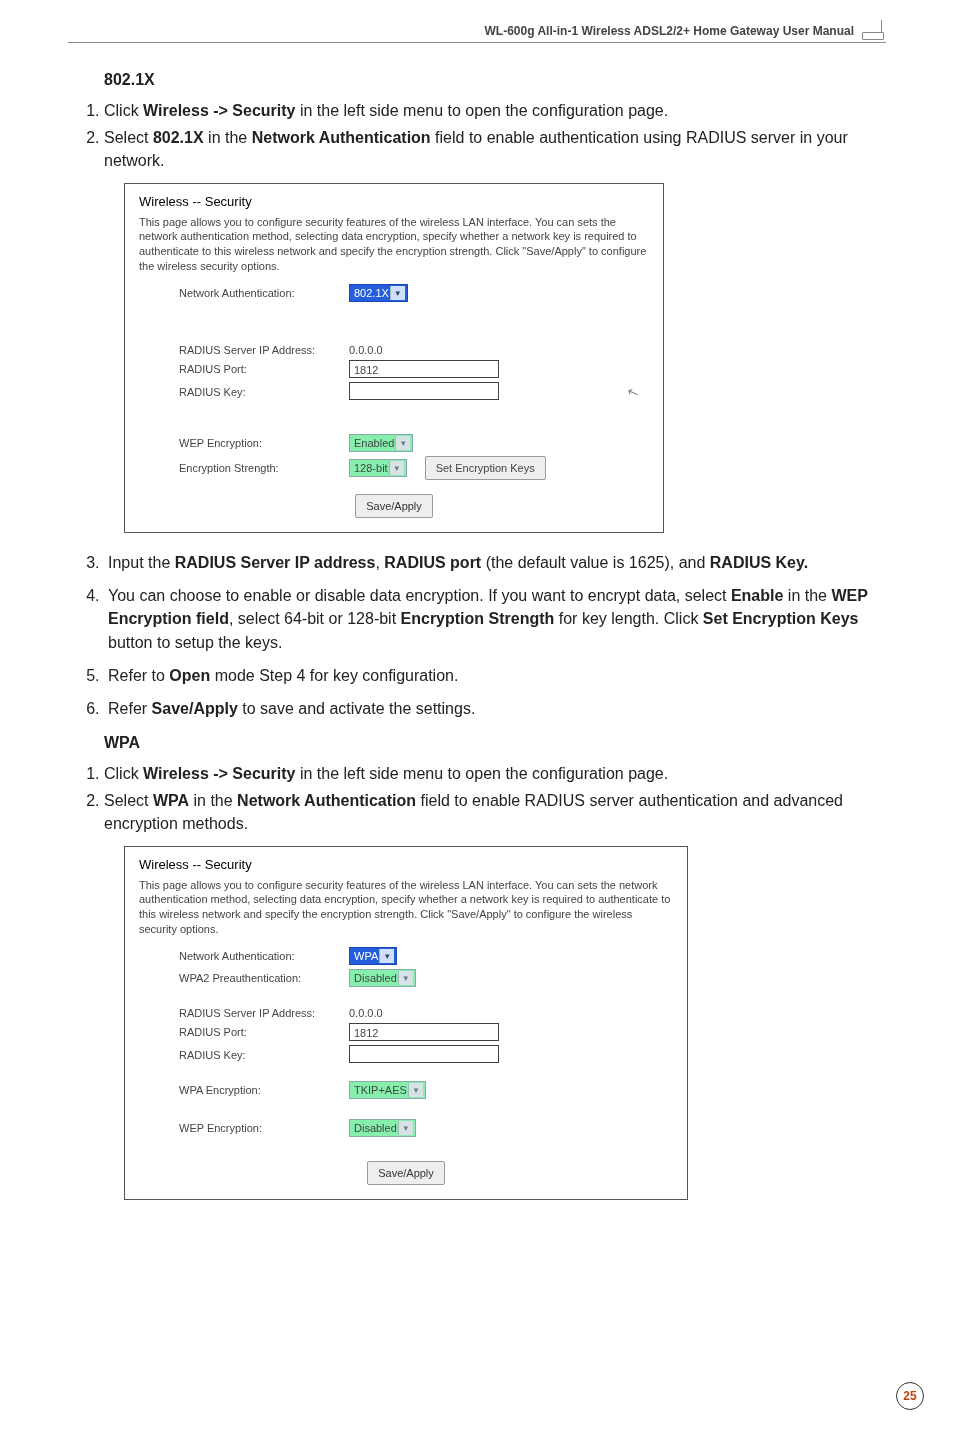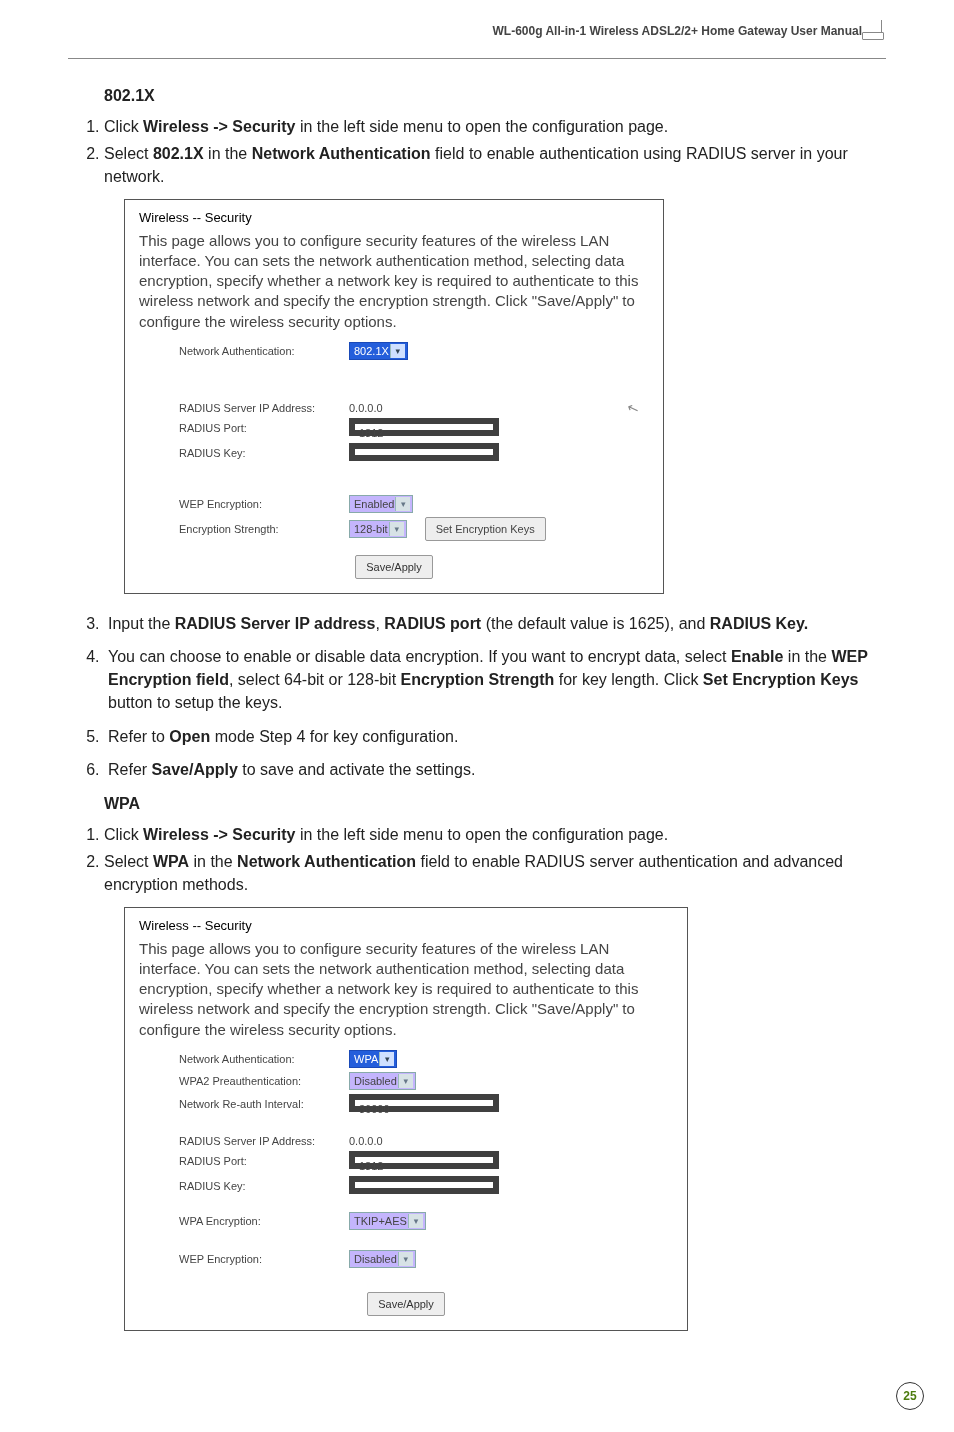--- a/index.html
+++ b/index.html
@@ -12,26 +12,26 @@
   .page {
     width: 954px;
     min-height: 1432px;
     margin: 0 auto;
     position: relative;
     box-sizing: border-box;
     padding: 24px 68px 40px 68px;
   }
   .header-rule {
     border-bottom: 1px solid #888;
-    padding-bottom: 20px;
+    padding-bottom: 4px;
     margin-bottom: 28px;
     display: flex;
     justify-content: flex-end;
     align-items: flex-end;
-    gap: 0;
+    gap: 8px;
     text-align: center;
   }
   .header-title {
     font-size: 12px;
     font-weight: bold;
     color: #444;
   }
   .router-icon {
     width: 24px;
     height: 16px;
@@ -80,45 +80,45 @@
     margin: 10px 0 18px 56px;
     background: #fff;
     font-family: Arial, sans-serif;
     color: #333;
     position: relative;
   }
   .shot1 { width: 538px; }
   .shot2 { width: 562px; }
   .shot-pad { padding: 10px 14px 14px 14px; }
   .dlg-title { font-weight: normal; font-size: 13px; margin-bottom: 6px; color:#000;}
-  .dlg-desc { font-size: 15px; color: #444; line-height: 1.35; margin-bottom: 10px; }
+  .dlg-desc { font-size: 11px; color: #444; line-height: 1.35; margin-bottom: 10px; }
   .kv { display: flex; align-items: center; font-size: 11px; color:#444; margin: 4px 0; }
   .kv .label { width: 170px; padding-left: 40px; }
   .kv .ctrl { }
   .text-input {
-    border: 6px solid #404040;
+    border: 1px solid #404040;
     background: #fff;
     height: 18px;
     line-height: 18px;
     font-size: 11px;
     padding: 0 4px;
     display: inline-block;
     box-sizing: border-box;
   }
   .w150 { width: 150px; }
   .select-box {
     border: 1px solid #8aa;
     height: 18px;
     line-height: 16px;
     font-size: 11px;
     padding: 0 18px 0 4px;
     display: inline-flex;
     align-items:center;
     position: relative;
-    background: #c4b5fd;
+    background: #86efac;
     box-sizing: border-box;
   }
   .select-box.selected { background:#245edb; color:#fff; border-color:#1a4ab8;}
   .select-box .arrow {
     position: absolute;
     right: 2px;
     top: 1px;
     width: 14px;
     height: 14px;
     background: #d7e2e6;
@@ -154,21 +154,21 @@
     bottom: 22px;
     border: 1px solid #333;
     border-radius: 50%;
     width: 26px;
     height: 26px;
     display: flex;
     align-items: center;
     justify-content: center;
     font-size: 12px;
     font-weight: bold;
-    color: #4d7c0f;
+    color: #c2410c;
     background:#fff;
   }
   .gap-block { height: 34px; }
 </style>
 </head>
 <body>
 
 <div class="page">
   <div class="header-rule">
     <span class="header-title">WL-600g All-in-1 Wireless ADSL2/2+ Home Gateway User Manual</span>
@@ -293,24 +293,20 @@
       </div>
       <div class="kv">
         <span class="label">WPA2 Preauthentication:</span>
         <span class="ctrl">
           <span class="select-box">
             <span>Disabled</span>
             <span class="arrow">▾</span>
           </span>
         </span>
       </div>
-      <div class="kv">
-        <span class="label">Network Re-auth Interval:</span>
-        <span class="ctrl"><span class="text-input w150">36000</span></span>
-      </div>
 
       <div style="height:12px;"></div>
 
       <div class="kv">
         <span class="label">RADIUS Server IP Address:</span>
         <span class="ctrl"><span>0.0.0.0</span></span>
       </div>
       <div class="kv">
         <span class="label">RADIUS Port:</span>
         <span class="ctrl"><span class="text-input w150">1812</span></span>

